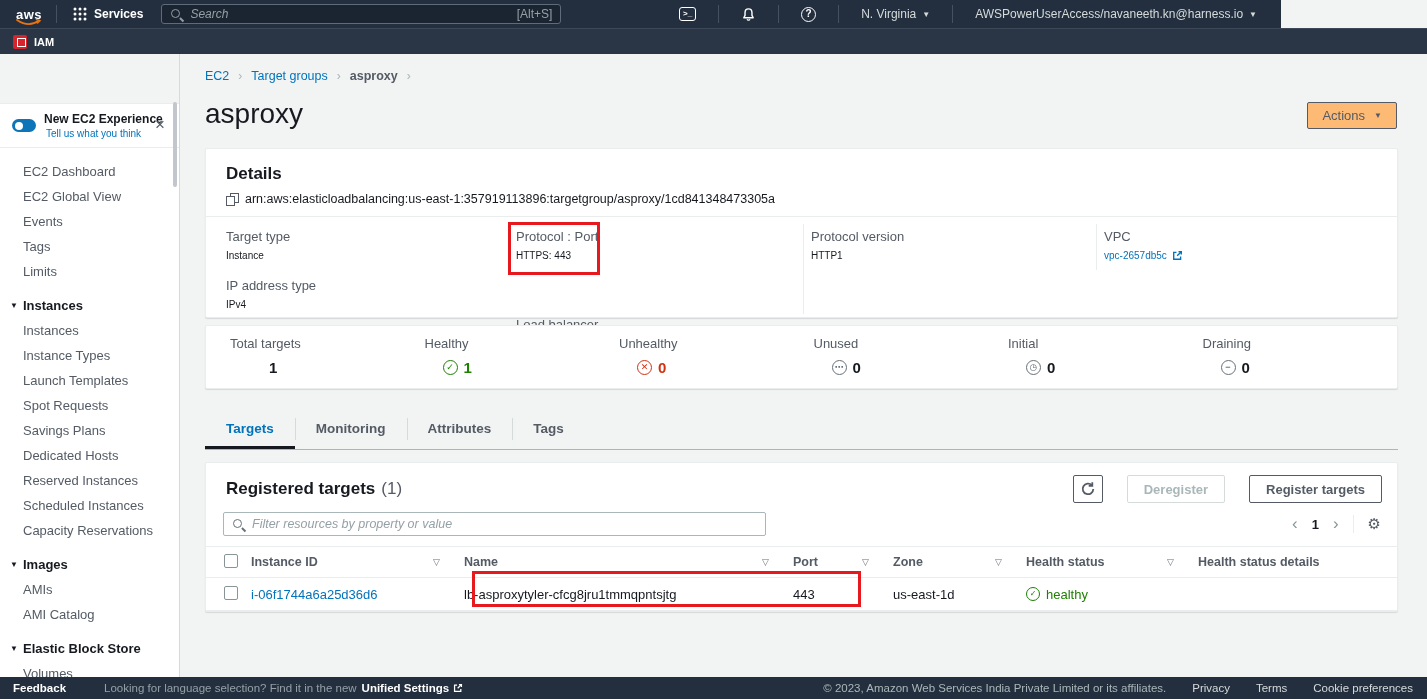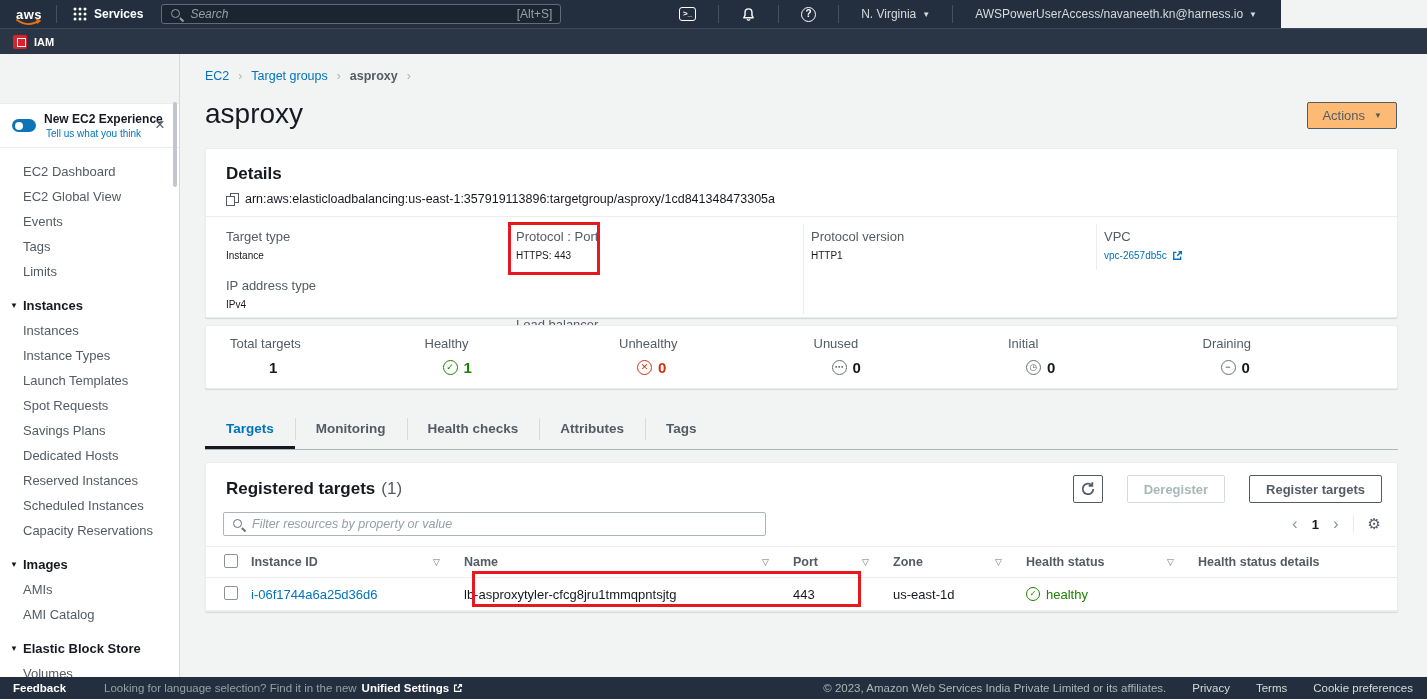--- a/index.html
+++ b/index.html
@@ -465,23 +465,20 @@
 
   <div class="tabs">
 
   <div class="tab active">
         <span>Targets</span>
       </div>
       <div class="tab">
         <span>Monitoring</span>
       </div>
       <div class="tab">
-        <span>Health checks</span>
-      </div>
-      <div class="tab">
         <span>Attributes</span>
       </div>
       <div class="tab">
         <span>Tags</span>
       </div>
     </div>
 
   <div class="card reg-card">
     <div class="reg-head">
       <div class="reg-title-row">

